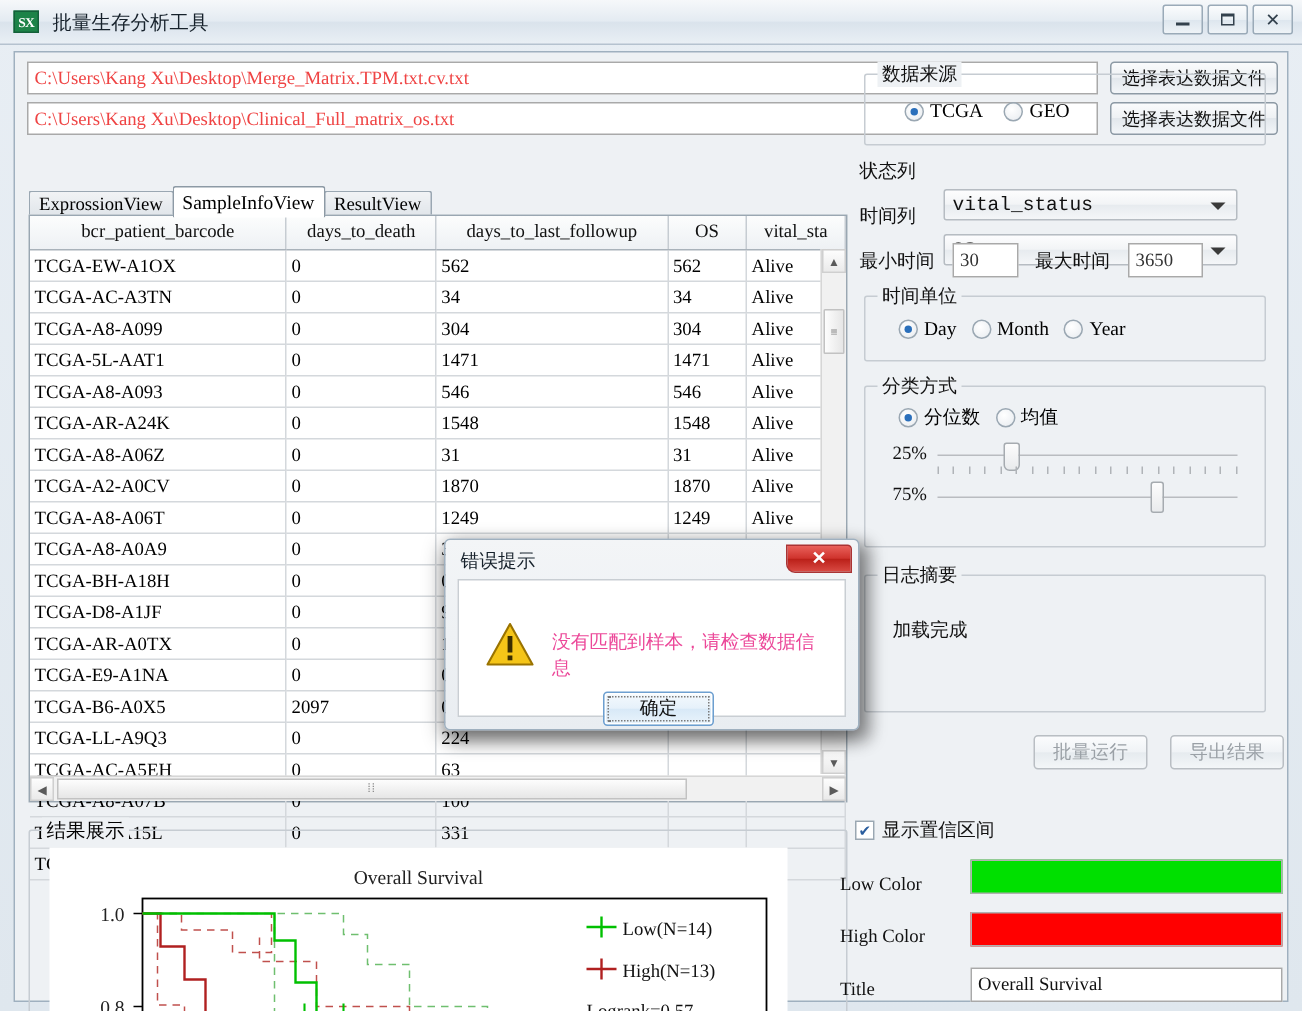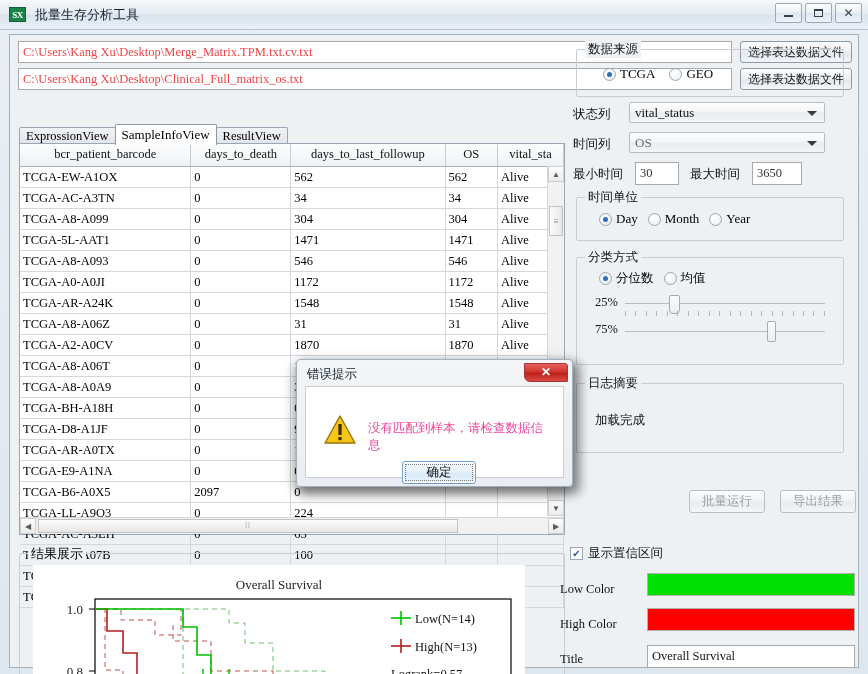--- a/index.html
+++ b/index.html
@@ -186,22 +186,22 @@
   }
   .radio.cn { font-family: "DejaVu Sans", sans-serif; font-size: 12.5px; }
 
   .lbl-cn { font-family: "DejaVu Sans", sans-serif; font-size: 12.5px; color: #111; }
   .lbl-mono { font-family: "Liberation Serif", serif; font-size: 12.5px; color: #111; }
 
   .combo {
     border: 1px solid #b6bcc2; border-radius: 2px;
     background: linear-gradient(to bottom,#fdfdfe 0%,#f2f4f6 48%,#e7ebef 52%,#f4f6f8 100%);
     display: flex; align-items: center;
-    font-family: Liberation Serif, serif; font-size: 13px;
-    padding-left: 5px; color: #111; position: relative;
+    font-family: Liberation Mono, monospace; font-size: 13px;
+    padding-left: 5px; color: #111; position: relative; margin-top: 24px;
   }
   .combo .caret {
     position: absolute; right: 7px; top: 50%; margin-top: -2px;
     width: 0; height: 0; border-left: 5px solid transparent;
     border-right: 5px solid transparent; border-top: 5px solid #3a3a3a;
   }
   .txtbox {
     border: 1px solid #a9a9a9; background: #fff;
     font-family: "Liberation Serif", serif; font-size: 12.5px;
     padding: 2px 4px; color: #333; display: flex; align-items: center;
@@ -373,27 +373,20 @@
               <td class="c1">0</td>
               <td class="c2">1471</td>
               <td class="c3">1471</td>
               <td class="c4">Alive</td>
             </tr>
             <tr>
               <td class="c0">TCGA-A8-A093</td>
               <td class="c1">0</td>
               <td class="c2">546</td>
               <td class="c3">546</td>
-              <td class="c4">Alive</td>
-            </tr>
-            <tr>
-              <td class="c0">TCGA-A0-A0JI</td>
-              <td class="c1">0</td>
-              <td class="c2">1172</td>
-              <td class="c3">1172</td>
               <td class="c4">Alive</td>
             </tr>
             <tr>
               <td class="c0">TCGA-AR-A24K</td>
               <td class="c1">0</td>
               <td class="c2">1548</td>
               <td class="c3">1548</td>
               <td class="c4">Alive</td>
             </tr>
             <tr>
@@ -597,21 +590,21 @@
           <i></i>
           <i></i>
           <i></i>
       </div>
 
       <div class="lbl-mono" style="position:absolute; left:18px; top:64px;">75%</div>
       <div class="slider-track" style="left:48px; top:73px; width:200px;"></div>
       <div class="slider-knob-bot" style="left:190px; top:63px;"></div>
     </div>
 
-    <div class="group" style="left:566px; top:348px; width:268px; height:70px;">
+    <div class="group" style="left:566px; top:348px; width:268px; height:92px;">
       <span class="legend">日志摘要</span>
       <div class="lbl-cn" style="position:absolute; left:18px; top:28px;">加载完成</div>
     </div>
 
     <div class="btn-flat" style="position:absolute; left:679px; top:455px; width:76px; height:23px;">批量运行</div>
     <div class="btn-flat" style="position:absolute; left:770px; top:455px; width:76px; height:23px;">导出结果</div>
 
     <div class="result-group">
       <span class="legend">结果展示</span>
       <div class="chart-canvas">

